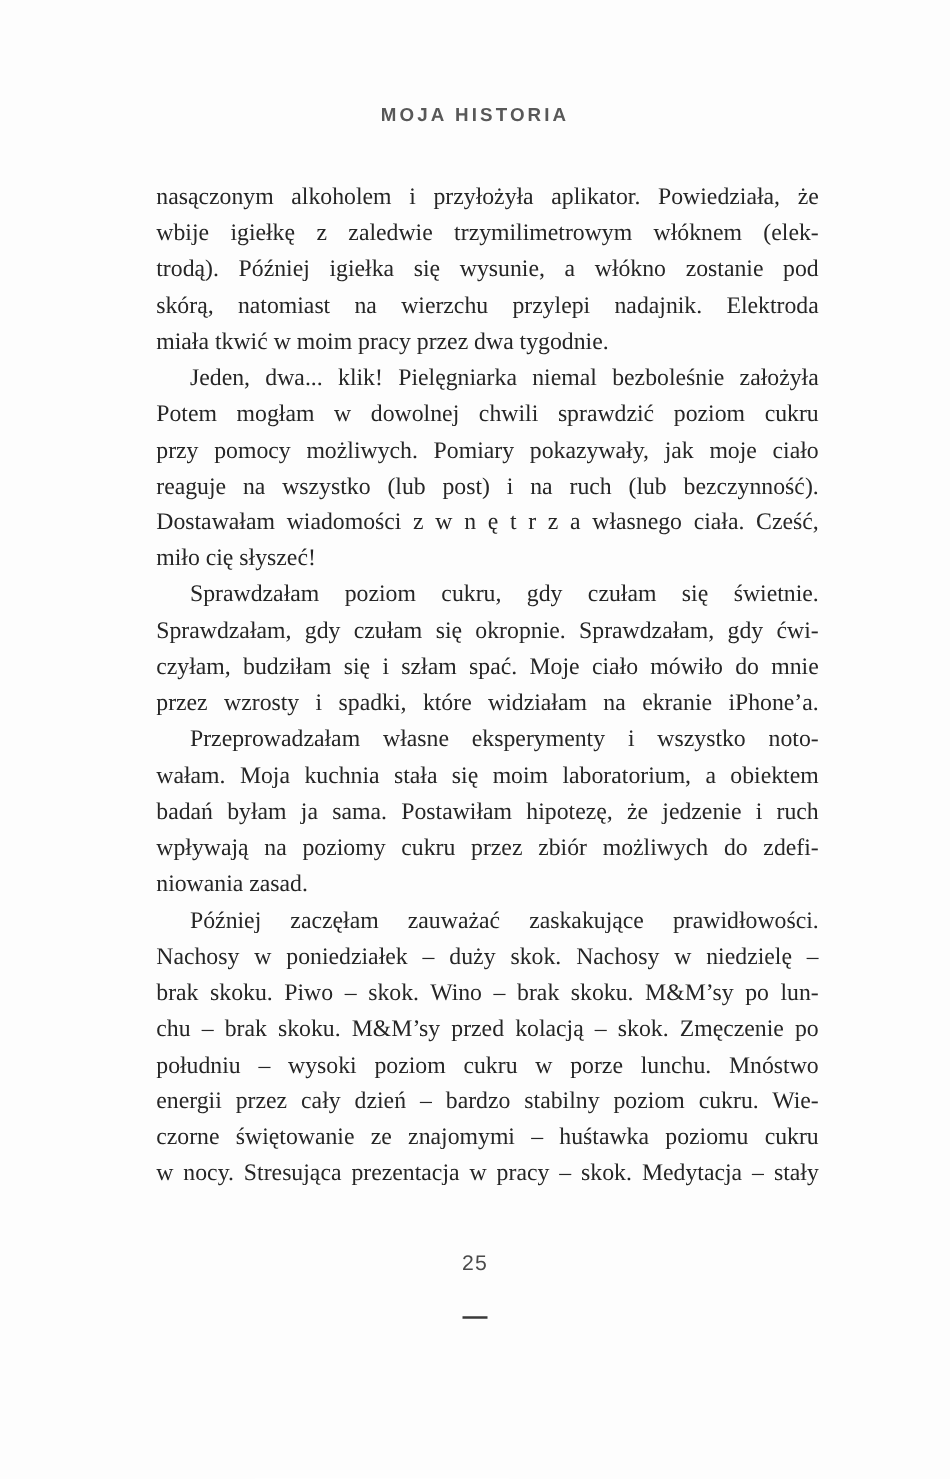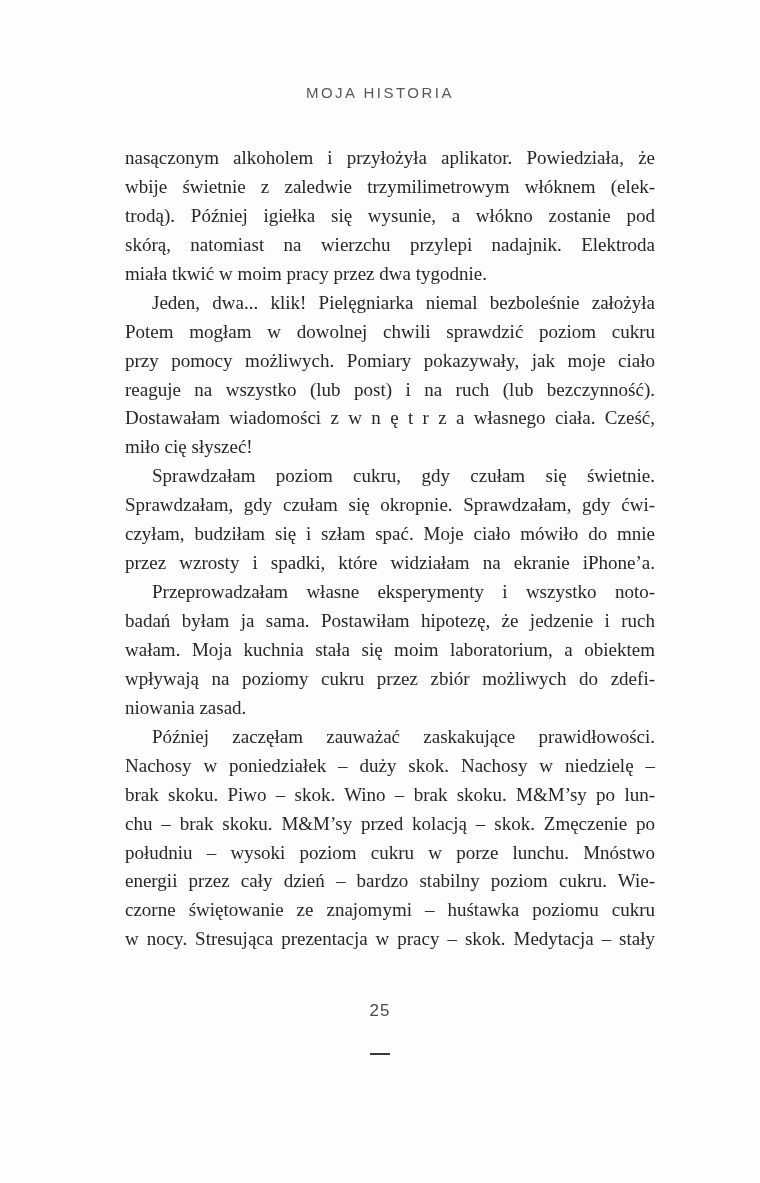--- a/index.html
+++ b/index.html
@@ -16,21 +16,21 @@
     font-family: "Liberation Serif", "DejaVu Serif", serif;
   }
   .running-header {
     position: absolute;
     top: 84px;
     left: 0;
     width: 100%;
     text-align: center;
     font-family: "Liberation Sans", sans-serif;
     font-size: 15px;
-    font-weight: 400;
+    font-weight: 700;
     letter-spacing: 2.5px;
     color: #585858;
   }
   .body-text {
     position: absolute;
     top: 144px;
     left: 125px;
     width: 530px;
     font-size: 19px;
     color: #262626;
@@ -71,37 +71,37 @@
   }
 </style>
 </head>
 <body>
 
 <div class="page">
   <div class="running-header">MOJA HISTORIA</div>
 
   <div class="body-text">
       <div class="line">nasączonym alkoholem i przyłożyła aplikator. Powiedziała, że</div>
-      <div class="line">wbije świetnie z zaledwie trzymilimetrowym włóknem (elek-</div>
+      <div class="line">wbije igiełkę z zaledwie trzymilimetrowym włóknem (elek-</div>
       <div class="line">trodą). Później igiełka się wysunie, a włókno zostanie pod</div>
       <div class="line">skórą, natomiast na wierzchu przylepi nadajnik. Elektroda</div>
       <div class="line end">miała tkwić w moim pracy przez dwa tygodnie.</div>
       <div class="line indent">Jeden, dwa... klik! Pielęgniarka niemal bezboleśnie założyła</div>
       <div class="line">Potem mogłam w dowolnej chwili sprawdzić poziom cukru</div>
       <div class="line">przy pomocy możliwych. Pomiary pokazywały, jak moje ciało</div>
       <div class="line">reaguje na wszystko (lub post) i na ruch (lub bezczynność).</div>
       <div class="line">Dostawałam wiadomości z w n ę t r z a własnego ciała. Cześć,</div>
       <div class="line end">miło cię słyszeć!</div>
       <div class="line indent">Sprawdzałam poziom cukru, gdy czułam się świetnie.</div>
       <div class="line">Sprawdzałam, gdy czułam się okropnie. Sprawdzałam, gdy ćwi-</div>
       <div class="line">czyłam, budziłam się i szłam spać. Moje ciało mówiło do mnie</div>
       <div class="line">przez wzrosty i spadki, które widziałam na ekranie iPhone’a.</div>
       <div class="line indent">Przeprowadzałam własne eksperymenty i wszystko noto-</div>
+      <div class="line">wałam. Moja kuchnia stała się moim laboratorium, a obiektem</div>
       <div class="line">badań byłam ja sama. Postawiłam hipotezę, że jedzenie i ruch</div>
-      <div class="line">wałam. Moja kuchnia stała się moim laboratorium, a obiektem</div>
       <div class="line">wpływają na poziomy cukru przez zbiór możliwych do zdefi-</div>
       <div class="line end">niowania zasad.</div>
       <div class="line indent">Później zaczęłam zauważać zaskakujące prawidłowości.</div>
       <div class="line">Nachosy w poniedziałek – duży skok. Nachosy w niedzielę –</div>
       <div class="line">brak skoku. Piwo – skok. Wino – brak skoku. M&amp;M’sy po lun-</div>
       <div class="line">chu – brak skoku. M&amp;M’sy przed kolacją – skok. Zmęczenie po</div>
       <div class="line">południu – wysoki poziom cukru w porze lunchu. Mnóstwo</div>
       <div class="line">energii przez cały dzień – bardzo stabilny poziom cukru. Wie-</div>
       <div class="line">czorne świętowanie ze znajomymi – huśtawka poziomu cukru</div>
       <div class="line">w nocy. Stresująca prezentacja w pracy – skok. Medytacja – stały</div>

